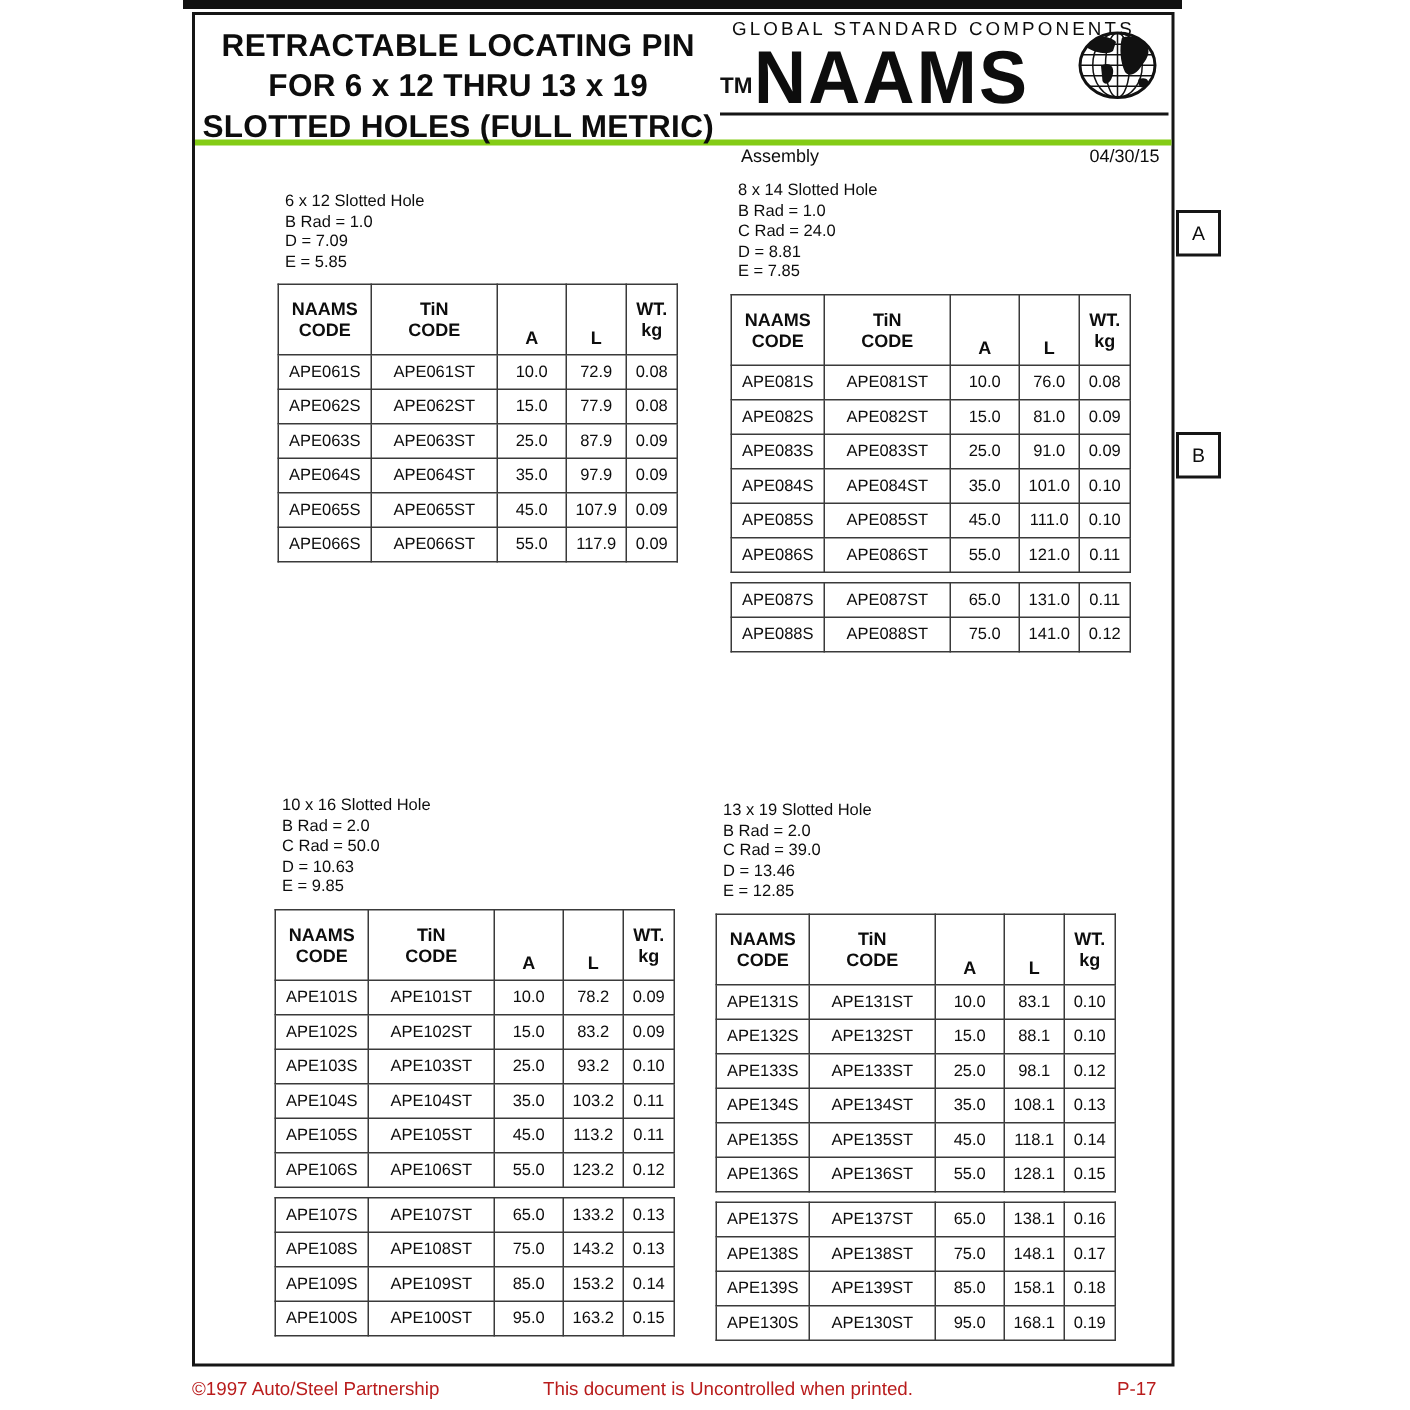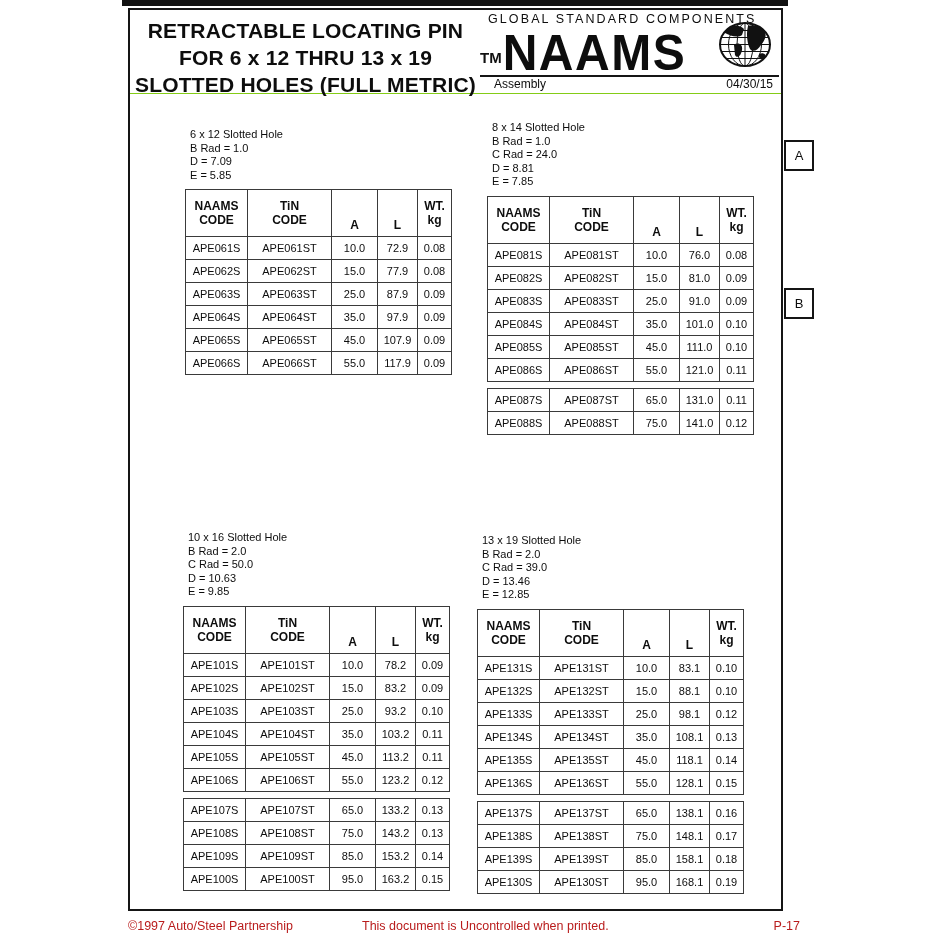--- a/index.html
+++ b/index.html
@@ -7,34 +7,34 @@
     width:940px; height:940px; background:#ffffff;
     font-family:"Liberation Sans", sans-serif; color:#111;
     position:relative; overflow:hidden;
   }
   .topbar { position:absolute; left:122px; top:0; width:666px; height:6px; background:#111; }
   .frame {
     position:absolute; left:128px; top:8px; width:651px; height:899px;
     border:2px solid #151515; background:#fff;
   }
   
-  .header-sec { position:relative; height:83px; border-bottom:1px solid #84cc16; }
+  .header-sec { position:relative; height:83px; border-bottom:4px solid #84cc16; }
   .title-block {
     position:absolute; left:3px; top:7px; width:345px;
     text-align:center; font-weight:bold; font-size:21px; line-height:27px;
     letter-spacing:0.2px; color:#0d0d0d;
   }
   .brand-block { position:absolute; left:350px; top:2px; width:299px; }
   .tagline { font-weight:normal; font-size:12.5px; letter-spacing:2.1px; white-space:nowrap; color:#0d0d0d; padding-left:8px; }
   .naams-row { display:flex; align-items:flex-end; height:46px; margin-top:0px; }
   .tm { font-size:15px; font-weight:bold; line-height:1; margin:0 1px 7px 0; }
   .naams-word { font-size:48px; font-weight:bold; line-height:0.82; letter-spacing:1.5px; color:#0d0d0d; transform:scaleY(1.04); }
   .globe { margin-left:auto; margin-right:6px; }
   .brand-rule { border-top:2px solid #151515; margin-top:3px; }
-  .brand-meta { display:flex; justify-content:space-between; font-size:12px; padding:0 6px 0 14px; color:#0d0d0d; }
+  .brand-meta { display:flex; justify-content:space-between; font-size:12px; padding:20px 6px 0 14px; color:#0d0d0d; }
   
   .group { position:absolute; width:270px; }
   .g1 { left:55px;  top:118px; }
   .g2 { left:357px; top:111px; }
   .g3 { left:53px;  top:521px; }
   .g4 { left:347px; top:524px; }
   .specs { font-size:11px; line-height:13.5px; padding-left:5px; margin-bottom:7px; color:#0d0d0d; }
   
   table.parts-table { border-collapse:collapse; table-layout:fixed; width:266px; background:#fff; }
   table.seg2 { margin-top:6px; }
@@ -48,21 +48,21 @@
   .marker {
     position:absolute; width:26px; height:27px; border:2px solid #151515; background:#fff;
     display:flex; align-items:center; justify-content:center; font-size:13px; color:#0d0d0d;
   }
   .marker-a { left:784px; top:140px; }
   .marker-b { left:784px; top:288px; }
   
   .footer { position:absolute; left:0; top:919px; width:940px; height:18px; font-size:12.5px; color:#b91c1c; }
   .foot-copy { position:absolute; left:128px; top:0; }
   .foot-notice { position:absolute; left:362px; top:0; }
-  .foot-page { position:absolute; right:140px; top:0;margin-left:10px; }
+  .foot-page { position:absolute; right:169px; top:0;margin-left:10px; }
 </style>
 </head>
 <body>
 
 <div class="topbar"></div>
 
 <div class="frame">
 
   <div class="header-sec">
     <div class="title-block">

